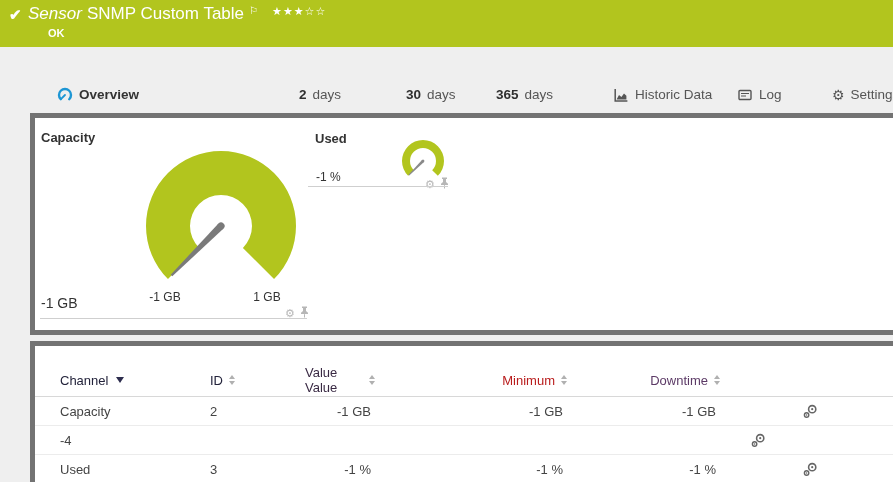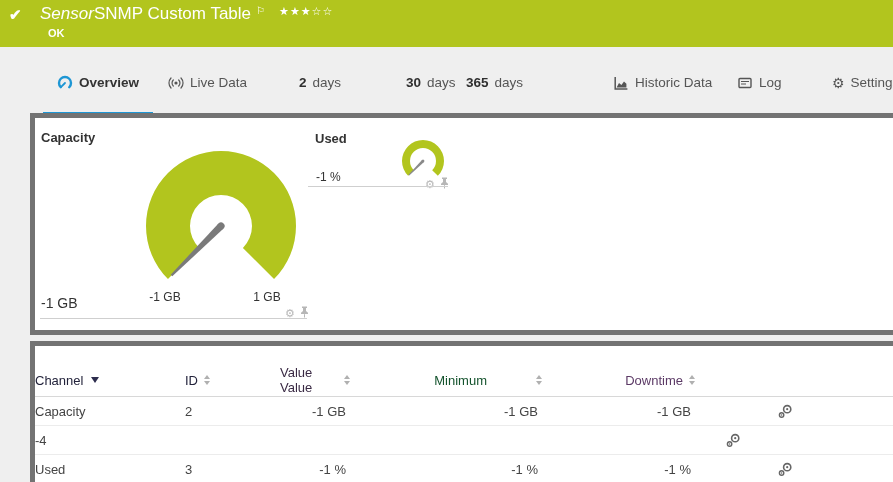--- a/index.html
+++ b/index.html
@@ -6,29 +6,29 @@
   body{
     width:893px;height:482px;overflow:hidden;position:relative;
     background:#efefef;
     font-family:"Liberation Sans",sans-serif;
     -webkit-font-smoothing:antialiased;
   }
   
   .statusbar{position:absolute;left:0;top:0;width:893px;height:47px;background:#b2c51e;}
   .statusbar .check{position:absolute;left:9px;top:6px;color:#fff;font-size:15px;font-weight:bold;}
   .titlerow{position:absolute;left:28px;top:4px;display:flex;align-items:flex-start;color:#fff;}
-  .title-prefix{font-style:italic;font-size:17px;margin-left:12px;}
-  .title-main{font-size:17px;}
+  .title-prefix{font-style:italic;font-size:17px;}
+  .title-main{font-size:17px;margin-left:5px;}
   .flag{font-size:10px;margin-left:5px;margin-top:1px;cursor:pointer;}
   .stars{font-size:11px;letter-spacing:1px;margin-left:14px;margin-top:1px;cursor:pointer;}
   .okstate{position:absolute;left:48px;top:27px;font-size:11px;font-weight:bold;color:#fff;}
   
   .tabbar{position:absolute;left:0;top:47px;width:893px;height:63px;}
   .tab{position:absolute;top:0;height:100%;display:flex;align-items:center;gap:6px;
-       padding:4px 14px;font-size:13.5px;color:#555;cursor:pointer;white-space:nowrap;}
+       padding:16px 14px;font-size:13.5px;color:#555;cursor:pointer;white-space:nowrap;}
   .tab .num{font-weight:bold;color:#2f2f2f;}
   .tab.active{color:#333;font-weight:bold;}
   .tab.active::after{content:"";position:absolute;left:0;right:0;bottom:2px;height:4px;background:#1d96d4;}
   .tab svg{display:block;}
   .gearglyph{font-size:14px;color:#555;line-height:1;}
   
   .card{position:absolute;left:30px;width:859px;background:#fff;border:5px solid #737373;}
   #card-overview{top:113px;height:212px;}
   #card-table{top:341px;height:134px;}
   
@@ -43,31 +43,31 @@
   .mini-icons{position:absolute;display:flex;align-items:center;gap:4px;color:#b7b7b7;}
   .mini-icons .gear{font-size:11px;line-height:1;cursor:pointer;}
   .mini-icons svg{cursor:pointer;}
   .icons-big{left:250px;top:186px;}
   .icons-small{left:390px;top:57px;}
   .uline{position:absolute;height:1px;background:#cfcfcf;}
   .uline-big{left:5px;top:200px;width:267px;}
   .uline-small{left:273px;top:68px;width:140px;}
   
   .trow{display:grid;grid-template-columns:150px 95px 70px 192px 153px 75px 30px;
-        align-items:center;font-size:13px;color:#444;}
+        align-items:center;padding-left:25px;font-size:13px;color:#444;}
   .thead{height:32px;border-bottom:1px solid #d8d8d8;}
   .tdata{height:28px;border-bottom:1px solid #ececec;}
   .tdata:last-child{border-bottom:none;}
   .c-right{text-align:right;justify-self:end;padding-right:4px;}
   .hcell{display:flex;align-items:center;cursor:pointer;}
   .hcell.right{justify-self:end;}
   .h-channel{color:#23233b;}
   .h-id{color:#23233b;}
   .h-last{color:#3a2a44;}
-  .h-min{color:#14532d;gap:43px;}
+  .h-min{color:#b91c1c;}
   .h-max{color:#5c3a66;}
   .sorts{display:inline-flex;flex-direction:column;gap:2px;margin-left:6px;}
   .tri-up{width:0;height:0;border-left:3.5px solid transparent;border-right:3.5px solid transparent;border-bottom:4px solid #b0b0b0;}
   .tri-dn{width:0;height:0;border-left:3.5px solid transparent;border-right:3.5px solid transparent;border-top:4px solid #b0b0b0;}
   .tri-active{width:0;height:0;border-left:4.5px solid transparent;border-right:4.5px solid transparent;border-top:6px solid #2d2d4e;margin-left:8px;}
   .rowicon{justify-self:center;cursor:pointer;display:flex;}
 </style>
 </head>
 <body>
 
@@ -87,41 +87,32 @@
   <div class="tab active" style="left:43px">
     <span>
         <svg width="16" height="16" viewBox="0 0 16 16">
           <path d="M3.76 12.24 A6 6 0 1 1 12.24 12.24" fill="none" stroke="#1d96d4" stroke-width="2.4" stroke-linecap="round"></path>
           <line x1="8" y1="8" x2="4.4" y2="11.6" stroke="#1d96d4" stroke-width="1.8" stroke-linecap="round"></line>
         </svg>
       </span>
     <span>Overview</span>
   </div>
 
-  <div class="tab" style="left:154px">
-    <span>
-        <svg width="16" height="16" viewBox="0 0 16 16">
-          <circle cx="8" cy="8" r="1.6" fill="#555"></circle>
-          <path d="M5.3 5 a4.2 4.2 0 0 0 0 6 M3 3 a7.2 7.2 0 0 0 0 10 M10.7 5 a4.2 4.2 0 0 1 0 6 M13 3 a7.2 7.2 0 0 1 0 10" fill="none" stroke="#555" stroke-width="1.2" stroke-linecap="round"></path>
-        </svg>
-      </span>
-    <span>Live Data</span>
-  </div>
 
   <div class="tab" style="left:285px">
     <span class="num">2</span>
     <span>days</span>
   </div>
 
   <div class="tab" style="left:392px">
     <span class="num">30</span>
     <span>days</span>
   </div>
 
-  <div class="tab" style="left:452px">
+  <div class="tab" style="left:482px">
     <span class="num">365</span>
     <span>days</span>
   </div>
 
   <div class="tab" style="left:599px">
     <span>
         <svg width="16" height="16" viewBox="0 0 16 16">
           <path d="M2.2 2 v12 h12.2" fill="none" stroke="#555" stroke-width="1.5"></path>
           <path d="M3.6 12.4 L6 8 L8.4 10 L11 6.4 L13.4 8.8 V12.4 Z" fill="#555"></path>
         </svg>

